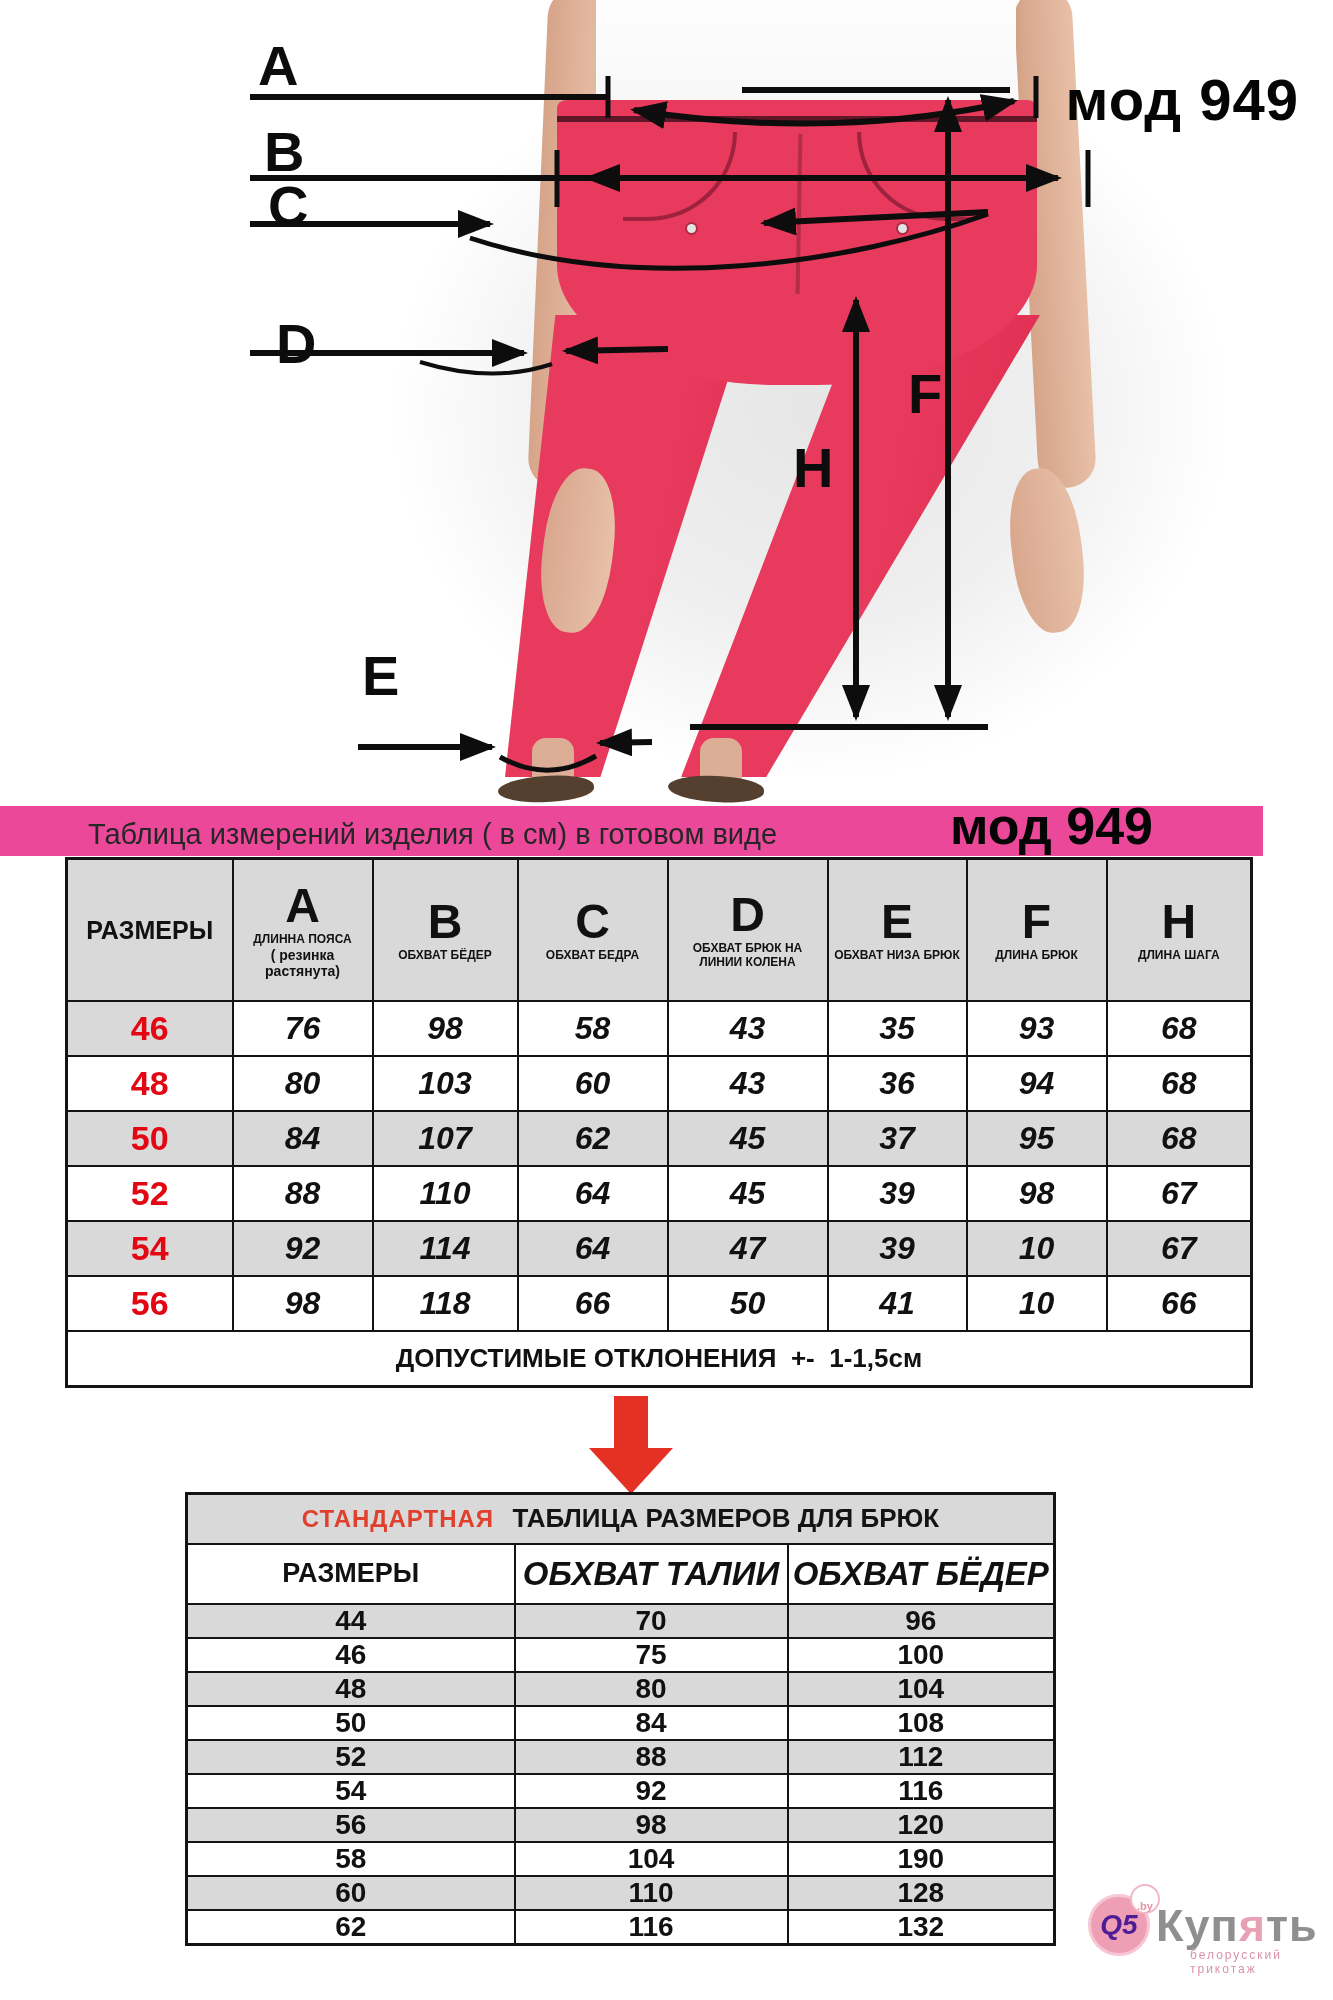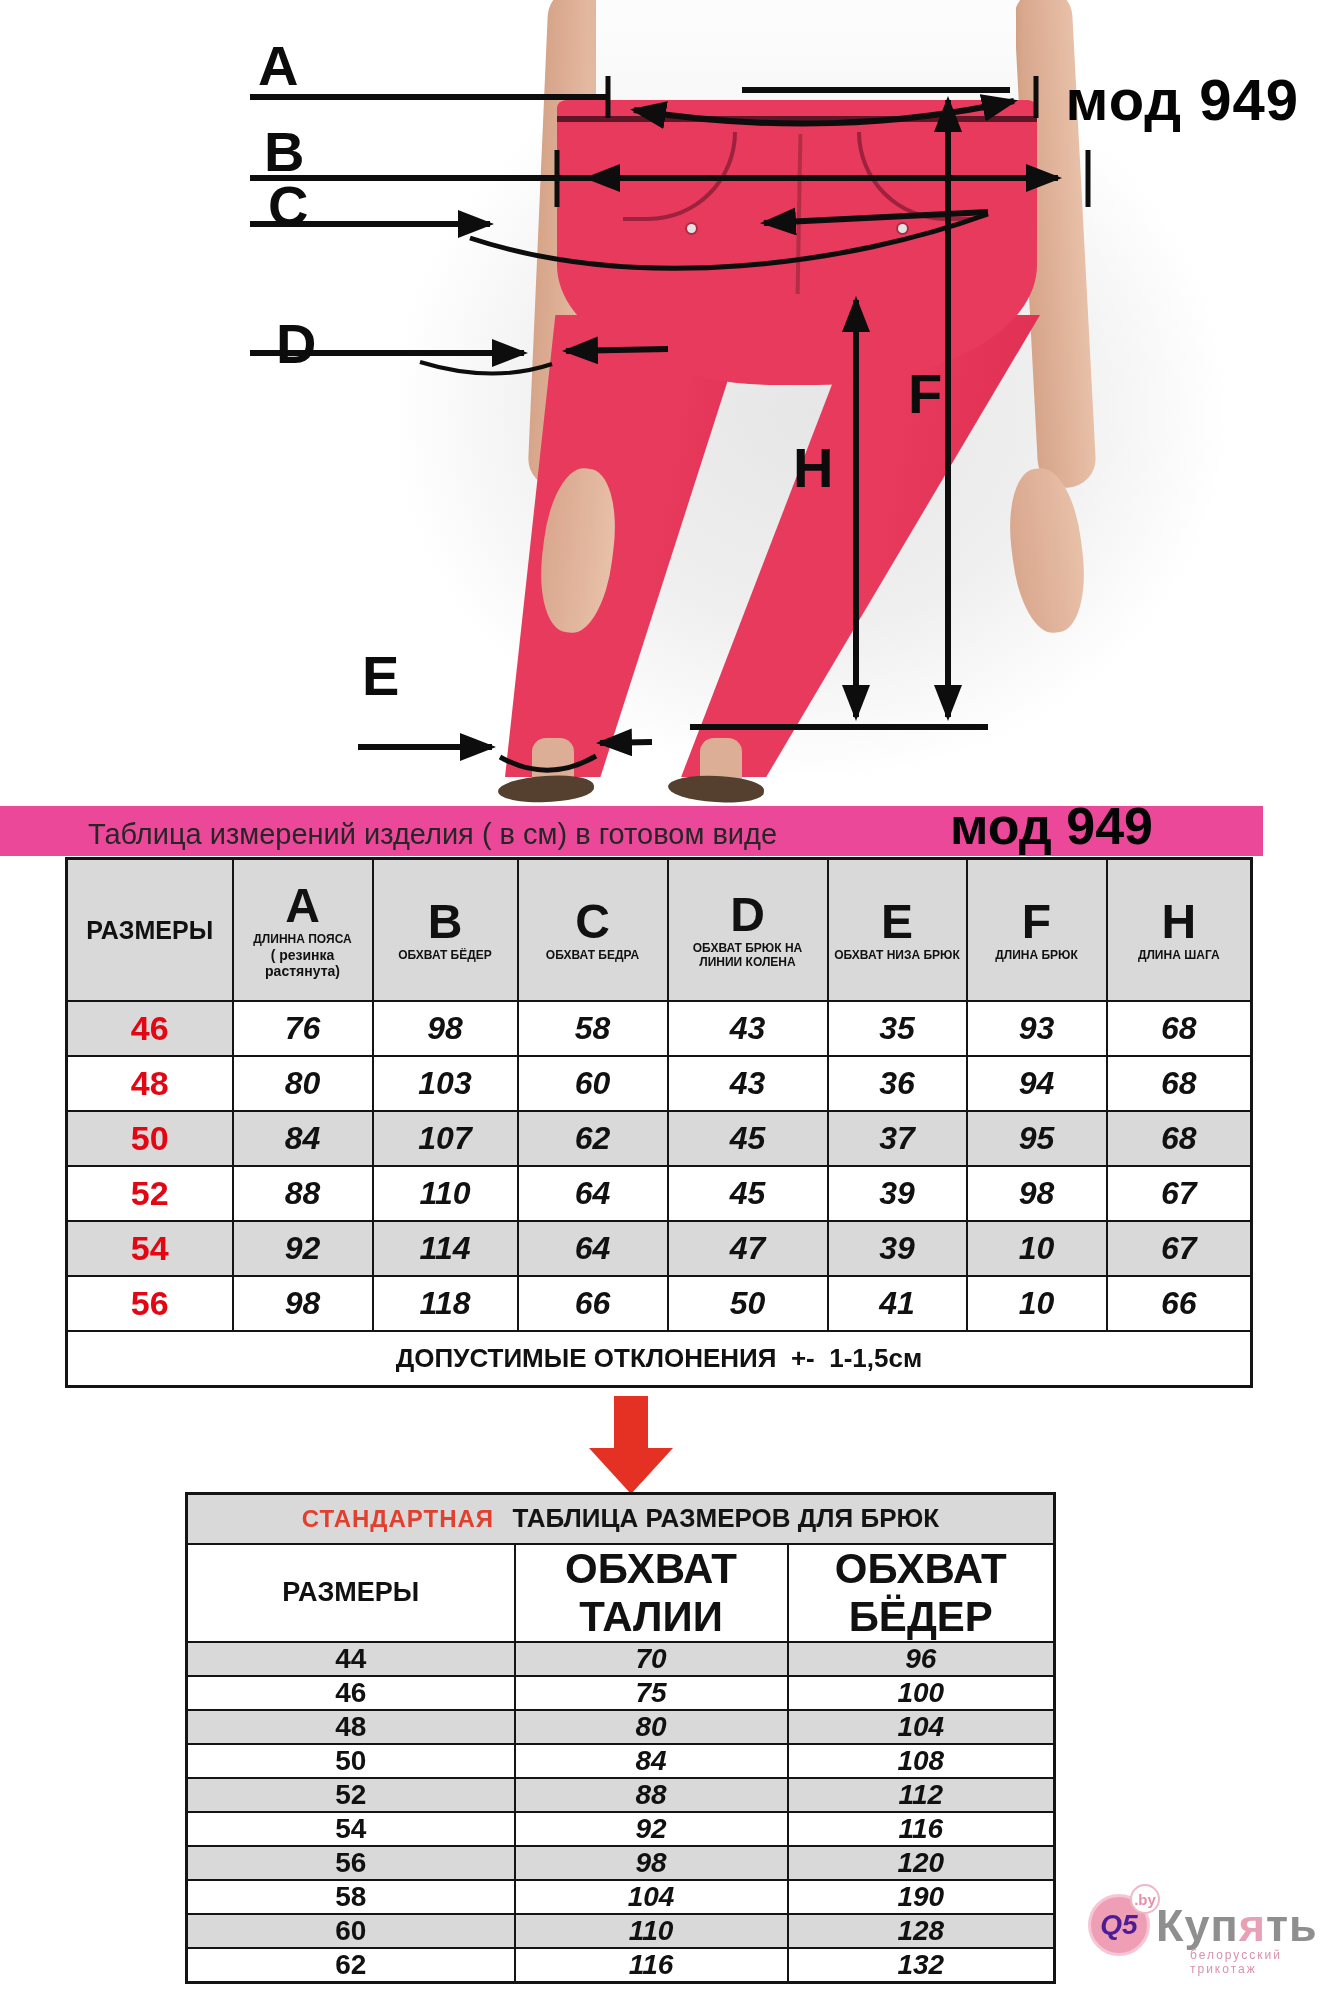--- a/index.html
+++ b/index.html
@@ -71,34 +71,34 @@
            border-top:46px solid var(--arrow_red,#e53024);}
 
   
   .t2{position:absolute;left:185px;top:1492px;width:868px;table-layout:fixed;border:3px solid #141414;}
   .t2 th,.t2 td{border:2px solid #141414;text-align:center;vertical-align:middle;padding:0;}
   .t2 .band{height:50px;background:var(--cell_gray,#d9d9d9);}
   .t2 .band .red{color:var(--title_red,#e2402e);font-size:24px;font-weight:bold;letter-spacing:1px;}
   .t2 .band .rest{color:#141414;font-size:26px;font-weight:bold;margin-left:14px;}
   .t2 .colhead{height:60px;background:#fff;}
   .t2 .colhead .ch-sizes{font-size:27px;font-weight:bold;}
-  .t2 .colhead .ch-big{font-size:42px;font-weight:bold;}
+  .t2 .colhead .ch-big{font-size:33px;font-weight:bold;font-style:italic;}
   .t2 tbody tr{height:34px;}
   .t2 td{font-size:28px;font-weight:bold;background:#fff;}
-  .t2 td.val{font-style:italic;margin-left:16px;}
+  .t2 td.val{margin-left:16px;}
   .t2 tr.gray-row td{background:var(--cell_gray,#d9d9d9);}
 
   
   .logo{position:absolute;left:1086px;top:1878px;width:246px;height:104px;}
   .badge{position:absolute;left:2px;top:16px;width:56px;height:56px;border-radius:50%;
          background:var(--logo_pink,#ef9fb5);border:3px solid #f6c6d4;color:#4c1d95;
          display:flex;align-items:center;justify-content:center;font-size:28px;font-weight:bold;font-style:italic;}
   .badge-by{position:absolute;left:44px;top:6px;width:26px;height:26px;border-radius:50%;background:#fff;
-            border:2px solid #f0b7c7;color:#e58fa8;display:flex;align-items:center;justify-content:center;
-            font-size:15px;font-weight:bold;}
+            border:2px solid #f0b7c7;color:#e58fa8;display:flex;align-items:flex-end;justify-content:center;
+            font-size:11px;font-weight:bold;}
   .wordmark{position:absolute;left:70px;top:22px;font-size:45px;font-weight:600;color:var(--logo_gray,#8f8f8f);letter-spacing:1px;}
   .wordmark .acc{color:#e8a0b4;}
   .tagline{position:absolute;left:104px;top:70px;font-size:12px;color:#d992a8;letter-spacing:2px;}
 </style>
 </head>
 <body>
 
 <div class="page">
 
   <div class="figure">

